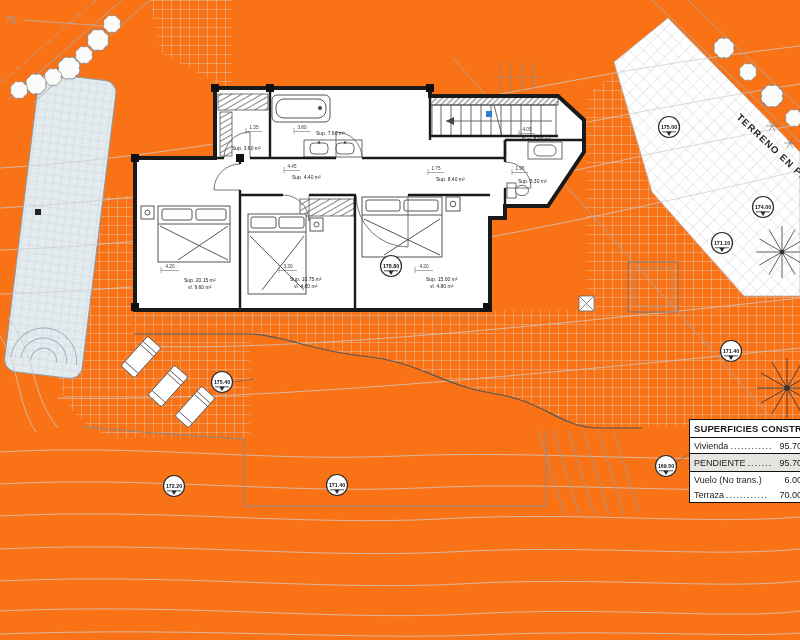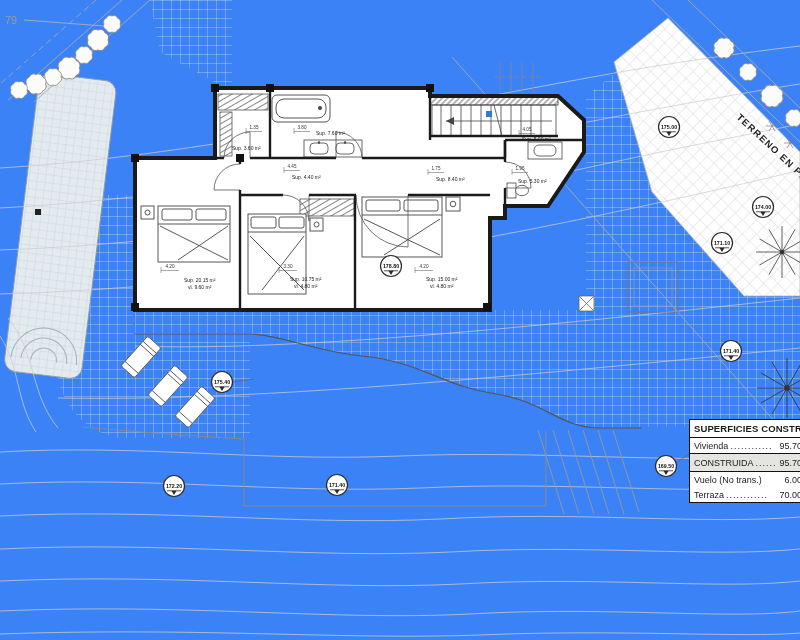--- a/index.html
+++ b/index.html
@@ -1,16 +1,16 @@
 <!DOCTYPE html>
 <html><head>
 <meta charset="utf-8">
 <style>
   html,body{margin:0;padding:0;background:#e9e9e9;}
-  #stage{position:relative;width:800px;height:640px;background:#3b82f6;overflow:hidden;
+  #stage{position:relative;width:800px;height:640px;background:#f97316;overflow:hidden;
          font-family:"Liberation Sans",sans-serif;}
   #stage svg{position:absolute;left:0;top:0;}
   svg text{font-family:"Liberation Sans",sans-serif;}
   .t5{font-size:5px;fill:#222;}
   .t45{font-size:4.6px;fill:#333;}
   .lvl-t{font-size:5.3px;font-weight:bold;fill:#111;}
   .terr{font-size:9.5px;font-weight:bold;letter-spacing:1.2px;fill:#1c1c1c;}
   .pnum{font-size:11px;fill:#9c9c9c;}
   .areas-table{position:absolute;left:689px;top:419px;width:120px;background:#fff;
                border:1.6px solid #111;font-size:9px;color:#1b1b1b;box-sizing:border-box;}
@@ -398,21 +398,21 @@
 </svg>
 
 <div class="areas-table">
   <div class="t-title">SUPERFICIES CONSTRUIDA</div>
   <div class="t-row">
     <span class="lab">Vivienda</span>
     <span class="dots">............</span>
     <span class="val">95.70</span>
   </div>
   <div class="t-row hl">
-    <span class="lab">CONSTRUIDA</span>
+    <span class="lab">PENDIENTE</span>
     <span class="dots">.......</span>
     <span class="val">95.70</span>
   </div>
   <div class="t-row">
     <span class="lab">Vuelo (No trans.)</span>
     <span class="dots"></span>
     <span class="val">6.00</span>
   </div>
   <div class="t-row">
     <span class="lab">Terraza</span>

